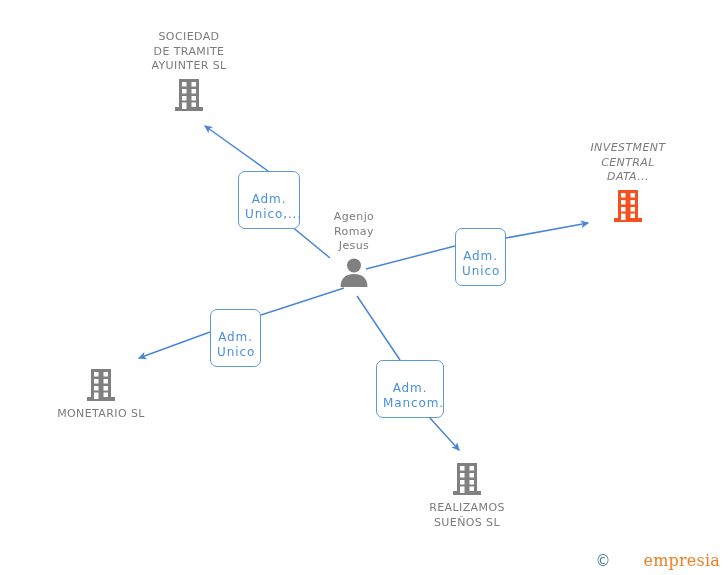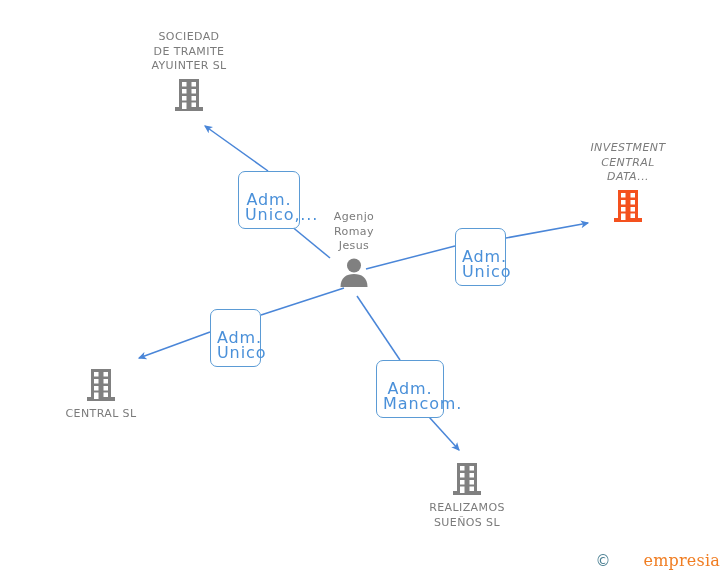--- a/index.html
+++ b/index.html
@@ -51,21 +51,21 @@
   }
 
   
   .rel-box {
     position: absolute;
     box-sizing: border-box;
     border: 1.4px solid #5b9bd5;
     border-radius: 7px;
     background: #ffffff;
     color: #4a90d9;
-    font-size: 16px;
+    font-size: 12px;
     line-height: 15px;
     letter-spacing: 0.9px;
     text-align: center;
     padding: 5px 6px 6px 6px;
     font-family: "DejaVu Sans", sans-serif;
     white-space: pre-line;
     z-index: 5;
   }
 
   
@@ -185,21 +185,21 @@
         <rect x="9" y="5" width="4.5" height="4.5" fill="#ffffff"></rect>
         <rect x="18.5" y="5" width="4.5" height="4.5" fill="#ffffff"></rect>
         <rect x="9" y="12" width="4.5" height="4.5" fill="#ffffff"></rect>
         <rect x="18.5" y="12" width="4.5" height="4.5" fill="#ffffff"></rect>
         <rect x="9" y="19" width="4.5" height="4.5" fill="#ffffff"></rect>
         <rect x="18.5" y="19" width="4.5" height="4.5" fill="#ffffff"></rect>
         <rect x="9" y="25.5" width="4.5" height="6.5" fill="#ffffff"></rect>
         <rect x="18.5" y="25.5" width="4.5" height="4.5" fill="#ffffff"></rect>
       </svg>
     </span>
-    <div class="node-label below">CENTRAL  SL</div>
+    <div class="node-label below">MONETARIO  SL</div>
   </div>
 
   <div class="node" style="left:392px; top:461px;">
     <span class="icon-wrap">
       <svg width="32" height="36" viewBox="0 0 32 36" xmlns="http://www.w3.org/2000/svg">
         <rect x="6" y="2" width="20" height="30" fill="#808080"></rect>
         <rect x="2" y="30" width="28" height="4" fill="#808080"></rect>
         <rect x="9" y="5" width="4.5" height="4.5" fill="#ffffff"></rect>
         <rect x="18.5" y="5" width="4.5" height="4.5" fill="#ffffff"></rect>
         <rect x="9" y="12" width="4.5" height="4.5" fill="#ffffff"></rect>

